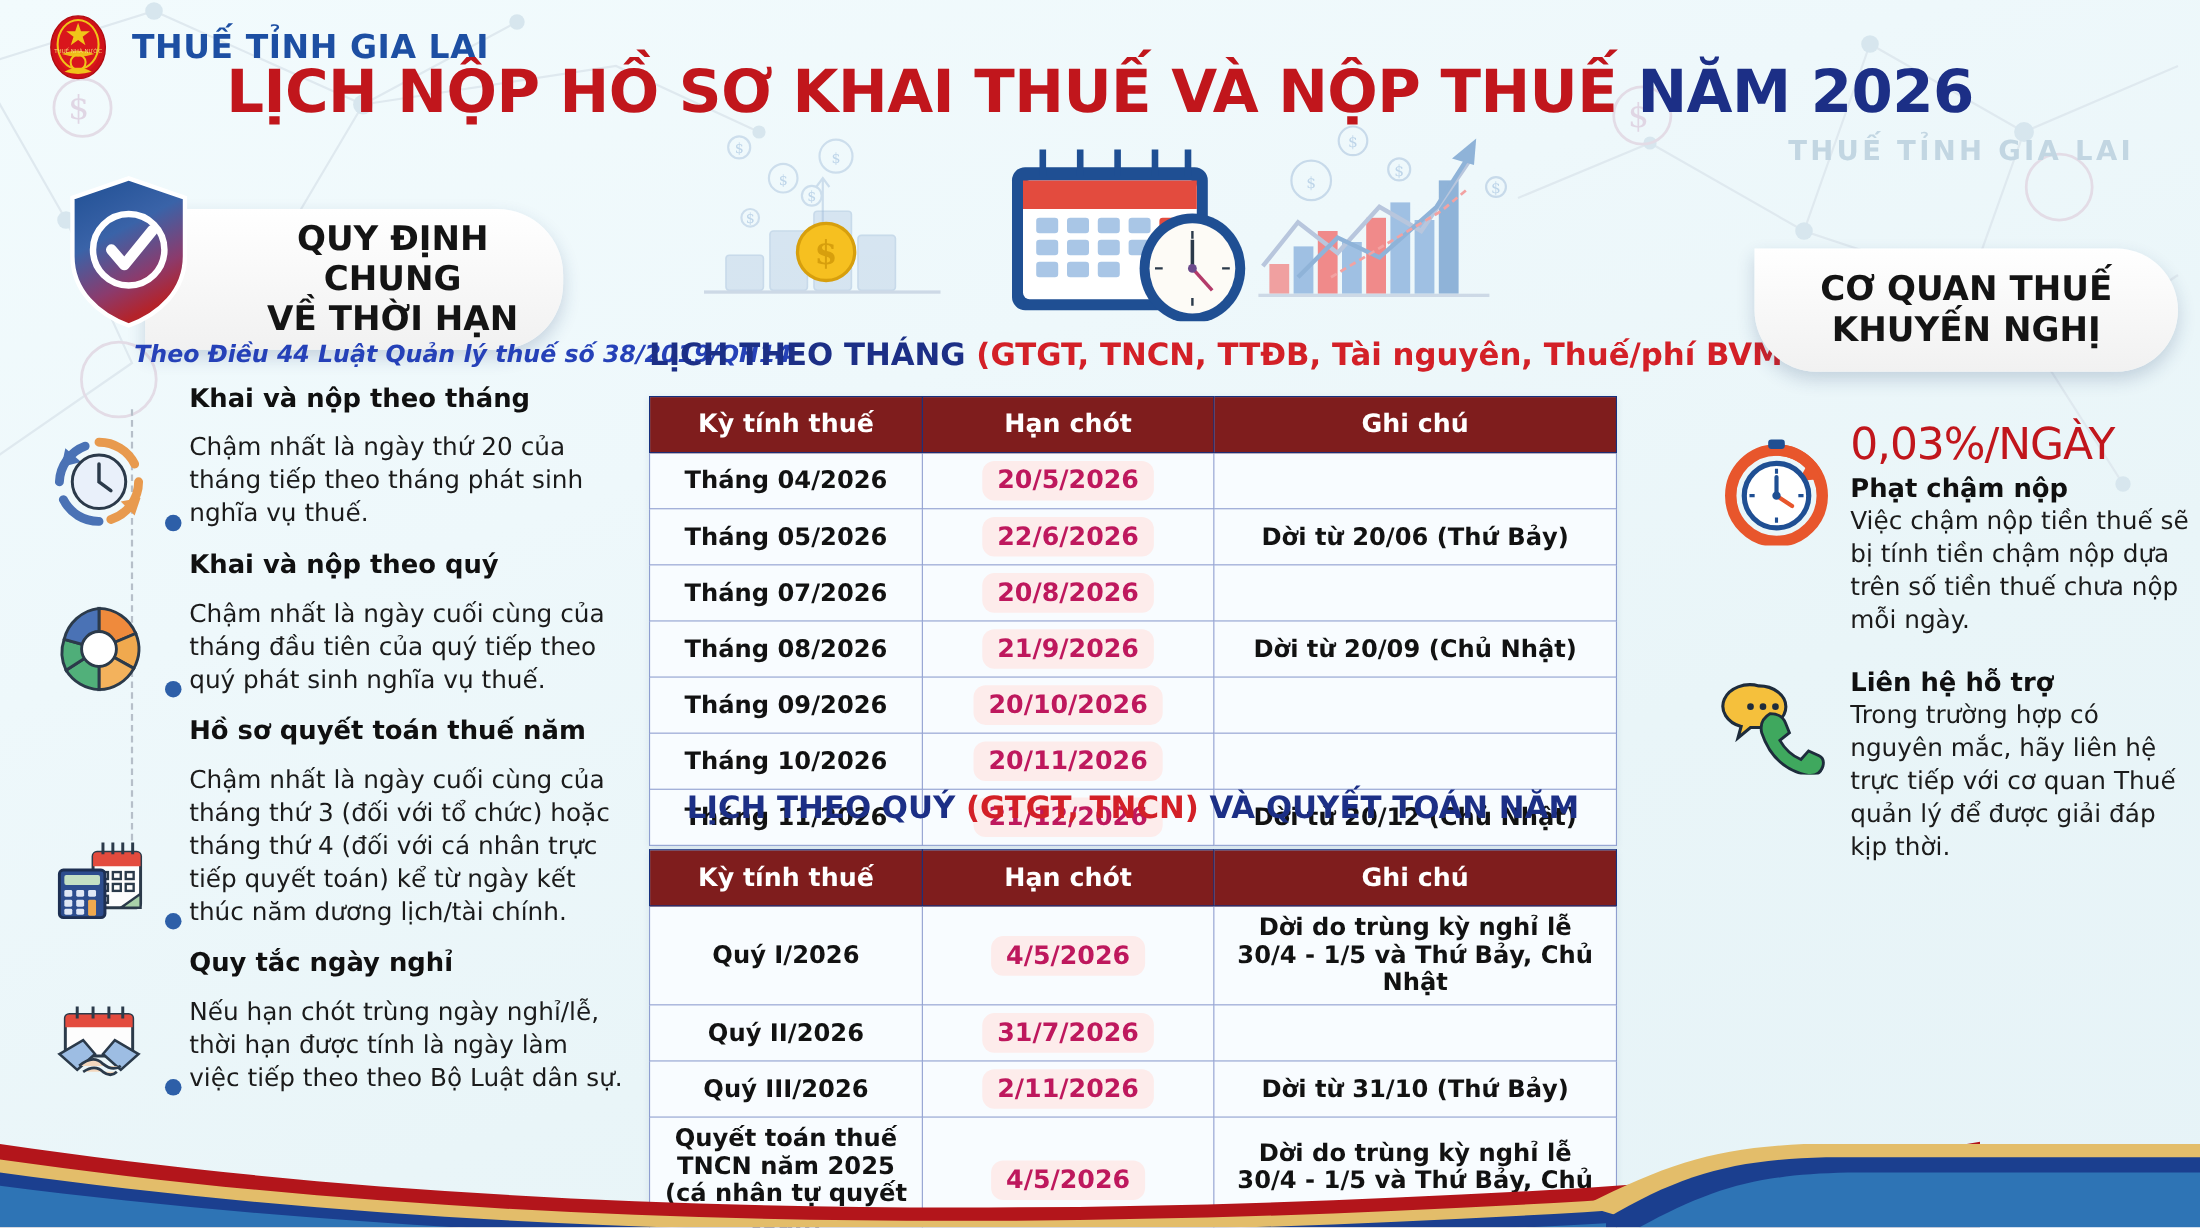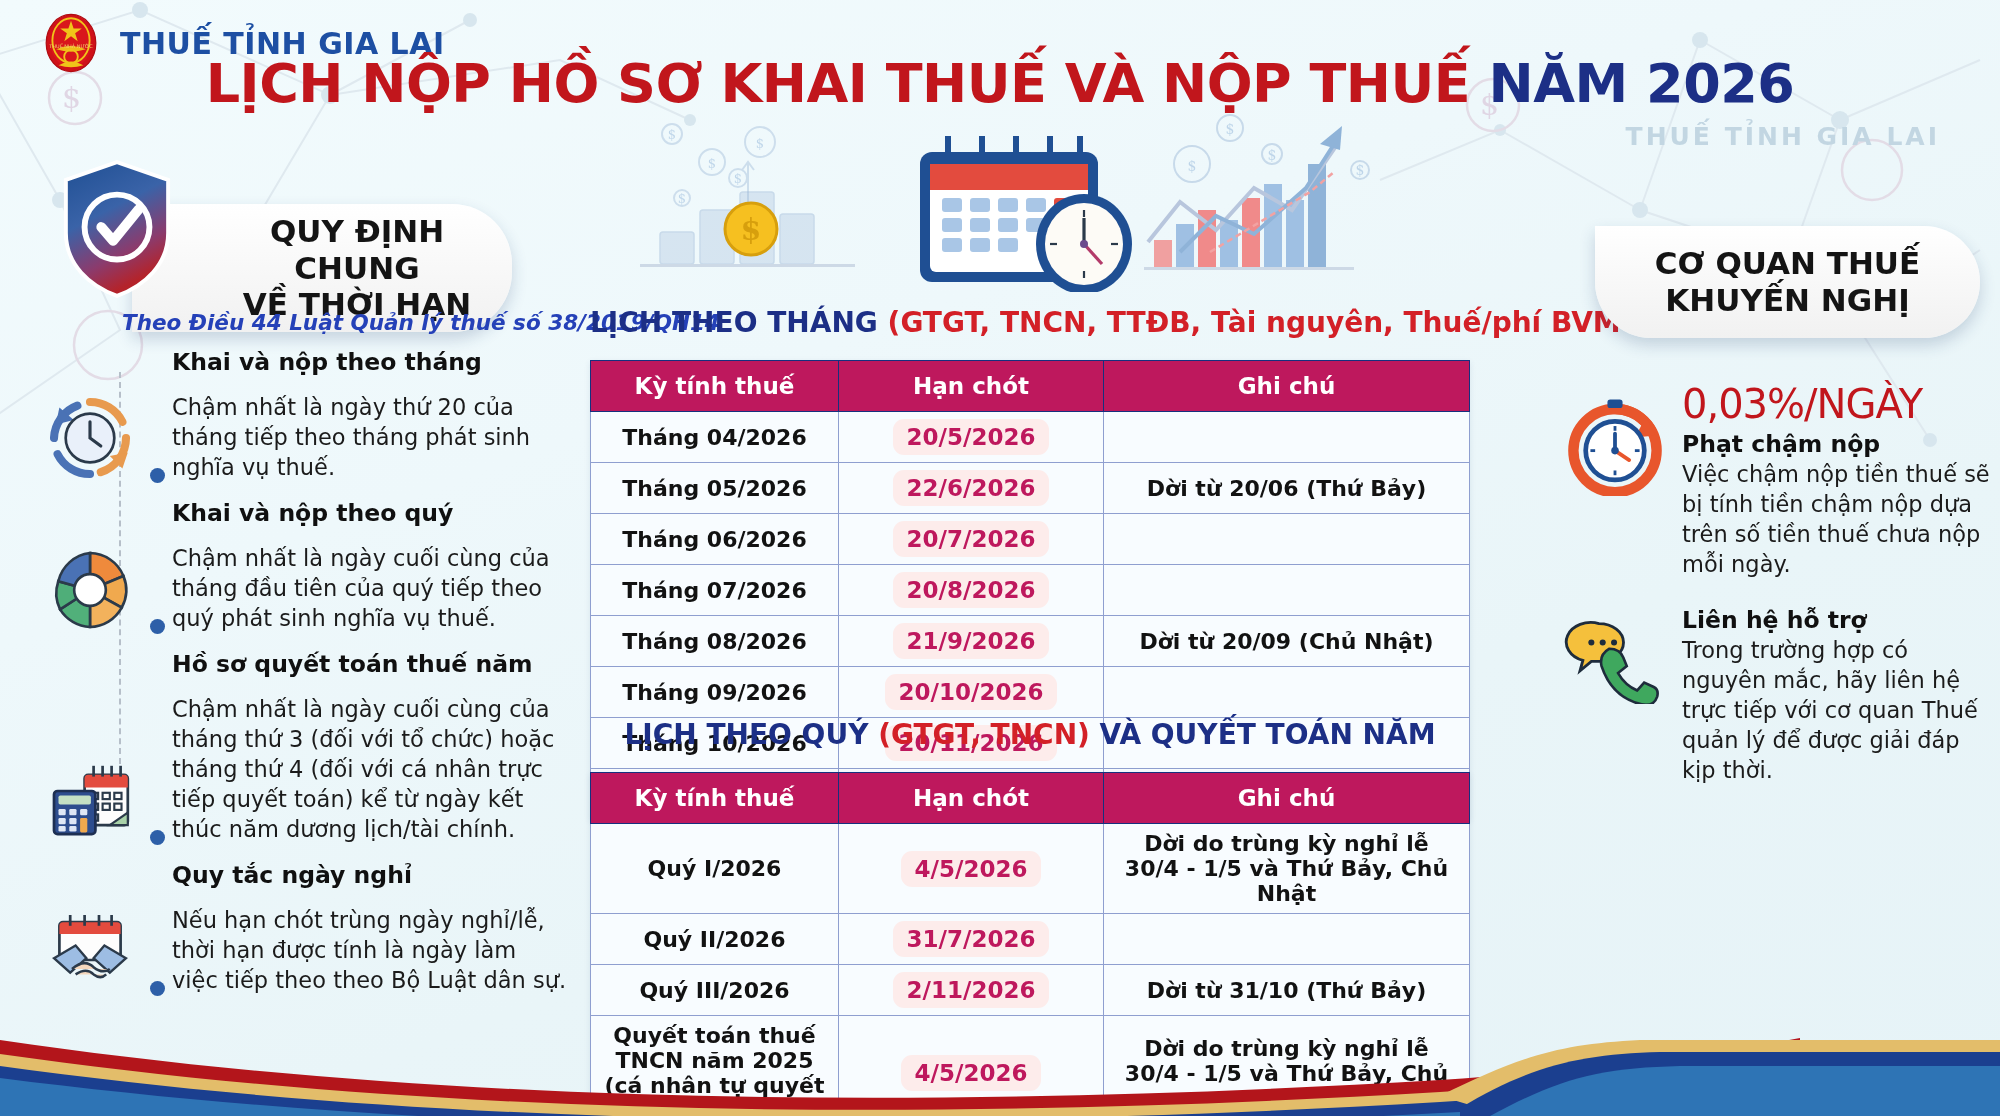--- a/index.html
+++ b/index.html
@@ -49,21 +49,21 @@
   .pill {
     position: absolute; z-index: 7;
     background: linear-gradient(180deg,#ffffff 0%, #f1f1f1 100%);
     border-radius: 60px;
     box-shadow: 0 7px 16px rgba(30,60,110,.20);
     display: flex; align-items: center; justify-content: center;
     text-align: center;
     font-weight: bold; color: #141414;
     line-height: 1.18;
   }
-  #pill-left  { left: 132px; top: 204px;  width: 380px; height: 128px; font-size: 31px;
+  #pill-left  { left: 132px; top: 190px;  width: 380px; height: 128px; font-size: 31px;
                 border-radius: 0 60px 60px 0; padding-left: 70px; }
   #pill-right { left: 1595px; top: 226px; width: 385px; height: 112px; font-size: 31px;
                 border-radius: 0 60px 60px 60px; }
   .shield { position: absolute; left: 58px; top: 158px; width: 118px; height: 142px; z-index: 8; }
 
   .law-note {
     position: absolute; left: 122px; top: 310px; width: 420px; z-index: 7;
     font-style: italic; font-weight: bold; font-size: 21.5px; color: #2541b8;
     white-space: nowrap;
   }
@@ -98,21 +98,21 @@
 
   table.sched {
     position: absolute; z-index: 7; left: 590px; width: 880px;
     border-collapse: collapse;
     background: #f8fcff;
     box-shadow: 0 2px 6px rgba(40,70,120,.10);
   }
   #tbl-month   { top: 360px; }
   #tbl-quarter { top: 772px; }
   table.sched th {
-    background: #be185d; color: #ffffff;
+    background: #7f1d1d; color: #ffffff;
     font-weight: bold; font-size: 23px;
     padding: 12px 6px; border: 1px solid #16307e;
   }
   table.sched td {
     border: 1px solid #8f9fd0;
     padding: 7px 10px; font-size: 22px; color: #121212;
   }
   .c-period { width: 248px; text-align: center; font-weight: bold; }
   .c-due    { width: 265px; text-align: center; }
   .c-note   { text-align: center; font-weight: bold; font-size: 21.5px; }
@@ -455,25 +455,20 @@
           <td class="c-period">Tháng 04/2026</td>
           <td class="c-due"><span class="due-chip">20/5/2026</span></td>
           <td class="c-note"></td>
         </tr>
         <tr>
           <td class="c-period">Tháng 05/2026</td>
           <td class="c-due"><span class="due-chip">22/6/2026</span></td>
           <td class="c-note">Dời từ 20/06 (Thứ Bảy)</td>
         </tr>
         <tr>
-          <td class="c-period">Tháng 06/2026</td>
-          <td class="c-due"><span class="due-chip">20/7/2026</span></td>
-          <td class="c-note"></td>
-        </tr>
-        <tr>
           <td class="c-period">Tháng 07/2026</td>
           <td class="c-due"><span class="due-chip">20/8/2026</span></td>
           <td class="c-note"></td>
         </tr>
         <tr>
           <td class="c-period">Tháng 08/2026</td>
           <td class="c-due"><span class="due-chip">21/9/2026</span></td>
           <td class="c-note">Dời từ 20/09 (Chủ Nhật)</td>
         </tr>
         <tr>

